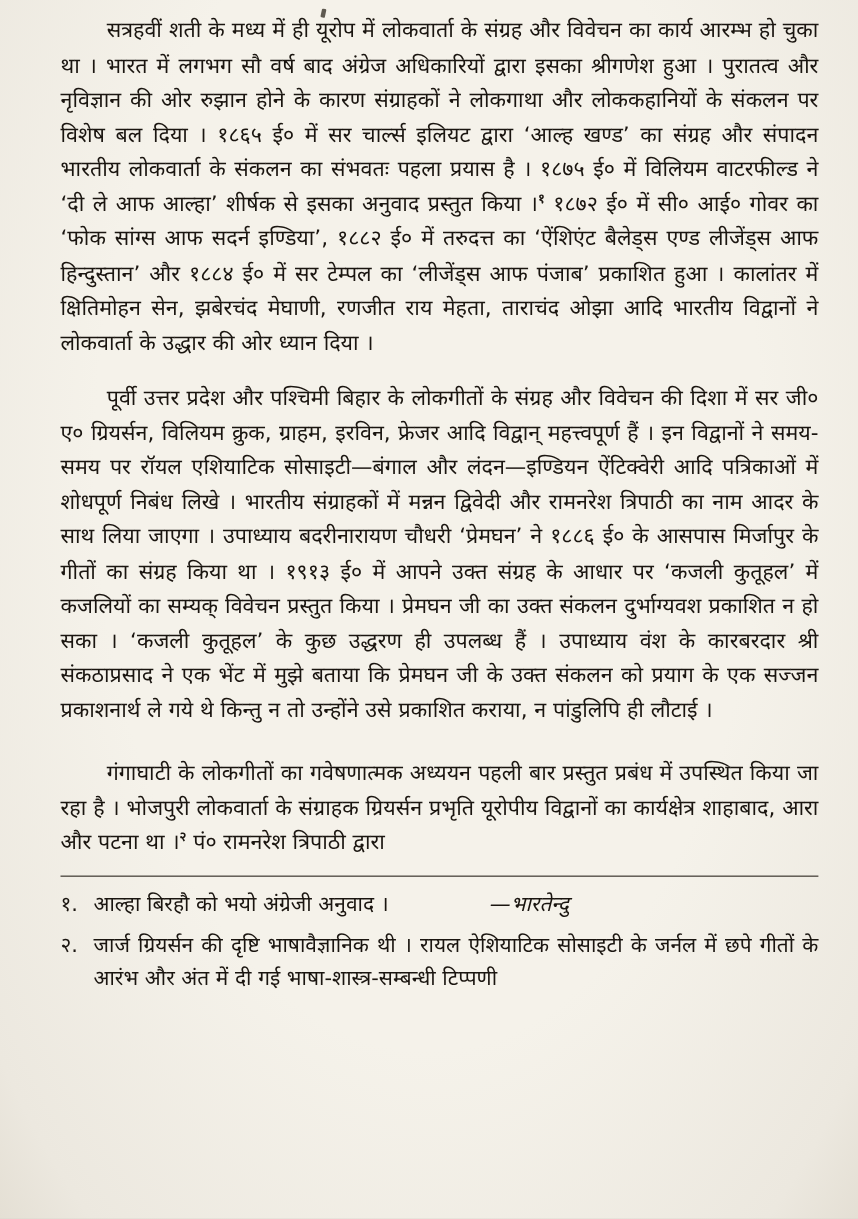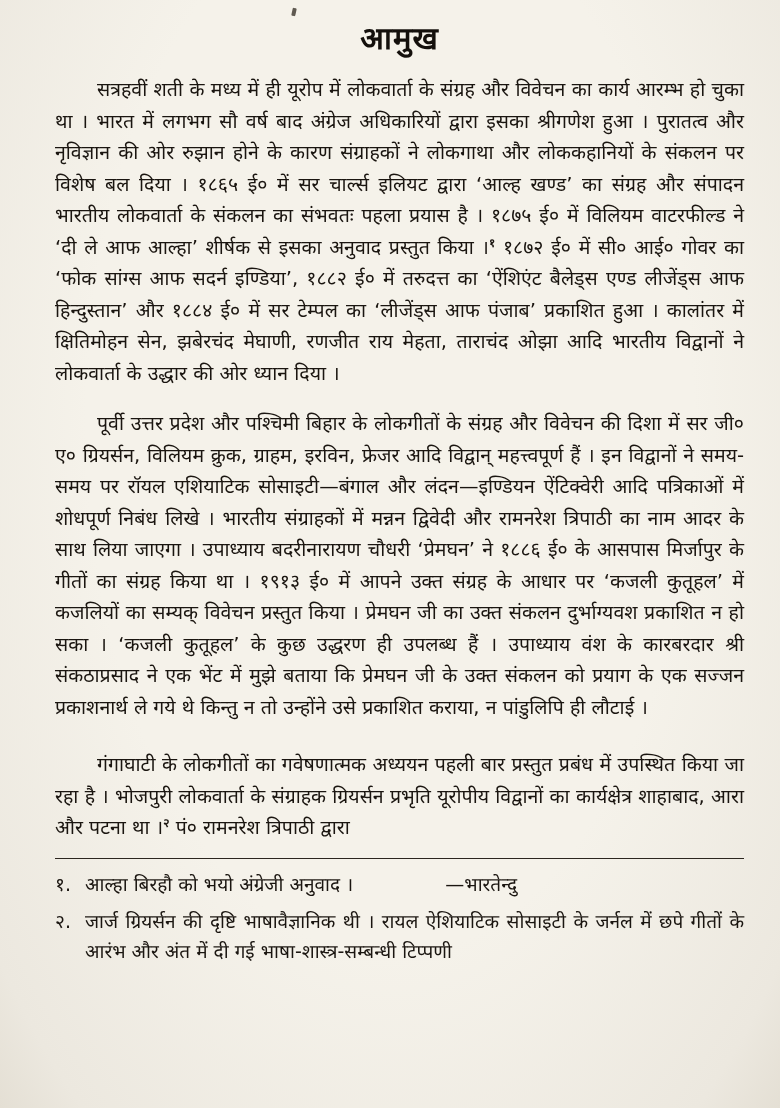--- a/index.html
+++ b/index.html
@@ -64,29 +64,29 @@
     width:30px;
   }
   .fn-body{
     flex:1;
     text-align:justify;
   }
   .fn-attr{
     display:inline-block;
     margin-left:92px;
     white-space:nowrap;
+    font-style:italic;
   }
 </style>
 </head>
 <body>
 
 <div class="page">
   <div class="artifact"></div>
 
-  <h1 class="title">आमुख</h1>
 
   <div class="body-text">
       <p class="para"><span>सत्रहवीं शती के मध्य में ही यूरोप में लोकवार्ता के संग्रह और विवेचन का कार्य आरम्भ हो चुका था । भारत में लगभग सौ वर्ष बाद अंग्रेज अधिकारियों द्वारा इसका श्रीगणेश हुआ । पुरातत्व और नृविज्ञान की ओर रुझान होने के कारण संग्राहकों ने लोकगाथा और लोककहानियों के संकलन पर विशेष बल दिया । १८६५ ई० में सर चार्ल्स इलियट द्वारा ‘आल्ह खण्ड’ का संग्रह और संपादन भारतीय लोकवार्ता के संकलन का संभवतः पहला प्रयास है । १८७५ ई० में विलियम वाटरफील्ड ने ‘दी ले आफ आल्हा’ शीर्षक से इसका अनुवाद प्रस्तुत किया ।</span><sup class="fn-ref">१</sup><span> १८७२ ई० में सी० आई० गोवर का ‘फोक सांग्स आफ सदर्न इण्डिया’, १८८२ ई० में तरुदत्त का ‘ऐंशिएंट बैलेड्स एण्ड लीजेंड्स आफ हिन्दुस्तान’ और १८८४ ई० में सर टेम्पल का ‘लीजेंड्स आफ पंजाब’ प्रकाशित हुआ । कालांतर में क्षितिमोहन सेन, झबेरचंद मेघाणी, रणजीत राय मेहता, ताराचंद ओझा आदि भारतीय विद्वानों ने लोकवार्ता के उद्धार की ओर ध्यान दिया ।</span></p>
       <p class="para"><span>पूर्वी उत्तर प्रदेश और पश्चिमी बिहार के लोकगीतों के संग्रह और विवेचन की दिशा में सर जी० ए० ग्रियर्सन, विलियम क्रुक, ग्राहम, इरविन, फ्रेजर आदि विद्वान् महत्त्वपूर्ण हैं । इन विद्वानों ने समय-समय पर रॉयल एशियाटिक सोसाइटी—बंगाल और लंदन—इण्डियन ऐंटिक्वेरी आदि पत्रिकाओं में शोधपूर्ण निबंध लिखे । भारतीय संग्राहकों में मन्नन द्विवेदी और रामनरेश त्रिपाठी का नाम आदर के साथ लिया जाएगा । उपाध्याय बदरीनारायण चौधरी ‘प्रेमघन’ ने १८८६ ई० के आसपास मिर्जापुर के गीतों का संग्रह किया था । १९१३ ई० में आपने उक्त संग्रह के आधार पर ‘कजली कुतूहल’ में कजलियों का सम्यक् विवेचन प्रस्तुत किया । प्रेमघन जी का उक्त संकलन दुर्भाग्यवश प्रकाशित न हो सका । ‘कजली कुतूहल’ के कुछ उद्धरण ही उपलब्ध हैं । उपाध्याय वंश के कारबरदार श्री संकठाप्रसाद ने एक भेंट में मुझे बताया कि प्रेमघन जी के उक्त संकलन को प्रयाग के एक सज्जन प्रकाशनार्थ ले गये थे किन्तु न तो उन्होंने उसे प्रकाशित कराया, न पांडुलिपि ही लौटाई ।</span></p>
       <p class="para"><span>गंगाघाटी के लोकगीतों का गवेषणात्मक अध्ययन पहली बार प्रस्तुत प्रबंध में उपस्थित किया जा रहा है । भोजपुरी लोकवार्ता के संग्राहक ग्रियर्सन प्रभृति यूरोपीय विद्वानों का कार्यक्षेत्र शाहाबाद, आरा और पटना था ।</span><sup class="fn-ref">२</sup><span> पं० रामनरेश त्रिपाठी द्वारा</span></p>
     </div>
 
   <hr class="footnote-sep">
 
   <div class="footnotes">

